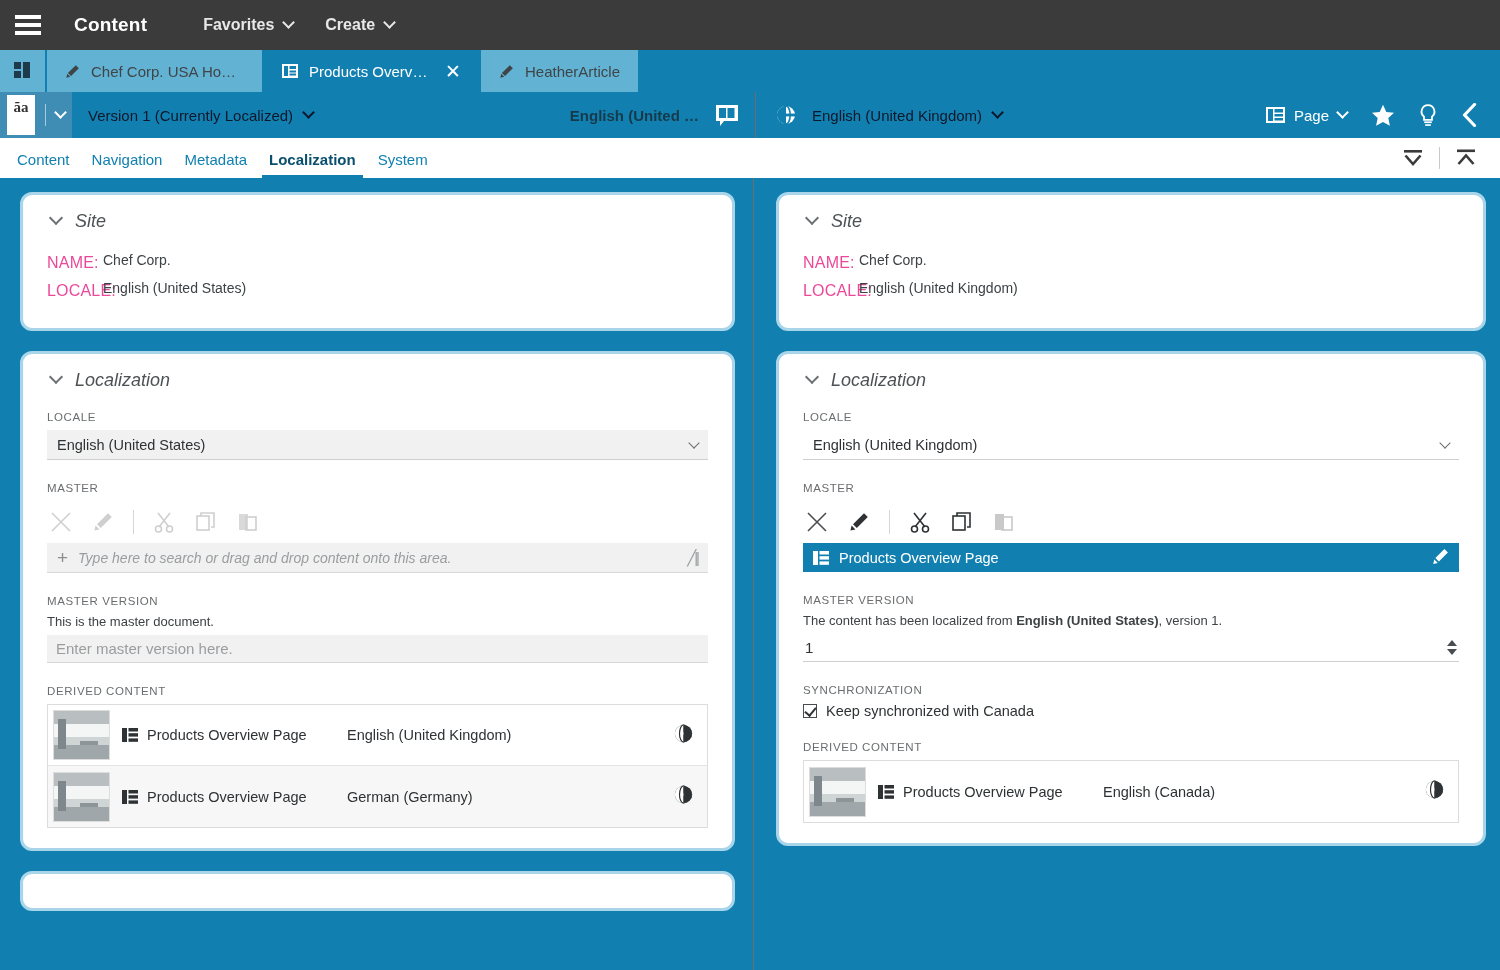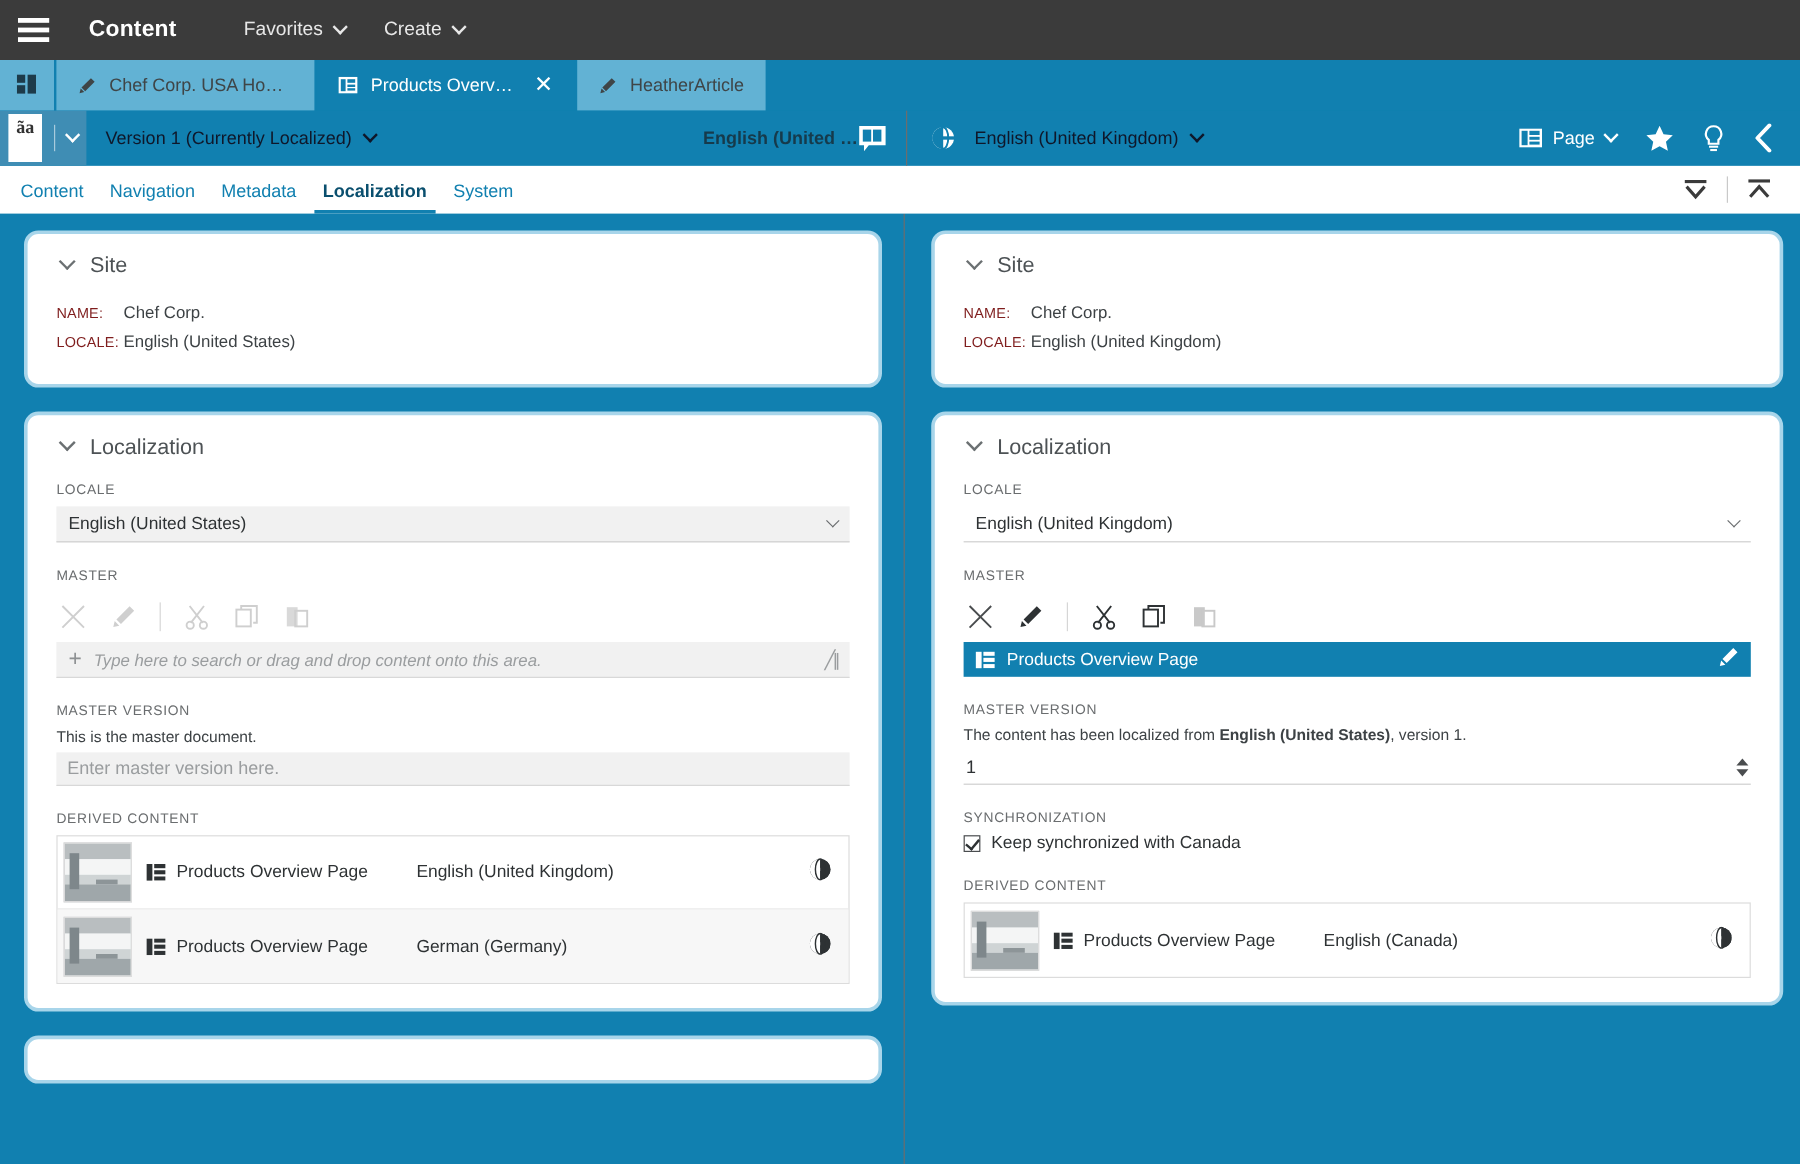--- a/index.html
+++ b/index.html
@@ -22,21 +22,21 @@
     align-items: center; justify-content: center; gap: 4px;
     cursor: pointer;
   }
   .hamburger i { display:block; width: 26px; height: 4px; background: #fff; }
   .app-title {
     color: #fff; font-size: 19px; font-weight: bold;
     margin-left: 18px; margin-right: 40px; letter-spacing: .2px;
   }
   .menu-item {
     color: #e8e8e8; font-size: 16px; padding: 0 16px;
-    display: flex; align-items: center; gap: 10px; cursor: pointer; height: 50px;
+    display: flex; align-items: center; gap: 10px; cursor: pointer; height: 50px; font-weight: bold;
   }
   .chev {
     display:inline-block; width:9px; height:9px;
     border-right:2px solid currentColor; border-bottom:2px solid currentColor;
     transform: rotate(45deg); position: relative; top:-3px;
   }
 
   
   .tabstrip {
     height: 42px; background: #1180b0;
@@ -76,21 +76,21 @@
     font-size: 15px; font-weight:600; line-height:24px; text-align:center;
     font-family:"Liberation Serif", serif;
   }
   .vdiv { width:1px; height:22px; background: rgba(255,255,255,.55); }
   .tb-text {
     color:#0f172a; font-size:15px; display:flex; align-items:center; gap:11px;
     padding: 0 16px; cursor:pointer;
   }
   .tb-locale-dark {
     color:#163a4b; font-weight:bold; font-size:15px;
-    margin-left:auto; 
+    margin-left:auto; padding-right: 16px;
   }
   .comment-ic { width:24px; height:23px; margin-right:16px; cursor:pointer; }
   .globe-ic { width: 20px; height:20px; margin-left:20px; }
   .tb-right-tools { margin-left:auto; display:flex; align-items:center; gap:0; padding-right:10px; }
   .tb-btn { padding: 0 12px; display:flex; align-items:center; gap:9px; color:#fff; cursor:pointer; font-size:15px; }
 
   
   .navbar {
     height: 40px; background: #fff;
     display:flex; align-items:stretch; position:relative; z-index:7;
@@ -115,29 +115,29 @@
   .pane.right { flex:1; border-left:1px solid #6d6d6d; padding-left: 22px; padding-right: 14px; }
 
   .card {
     background:#fff; border: 3px solid #a8d5ea; border-radius: 12px;
     margin-bottom: 20px; padding: 16px 24px 20px 24px;
   }
   .card-stub { height: 40px; padding-bottom:0; margin-bottom:0; }
 
   .card-head {
     display:flex; align-items:center; gap:14px;
-    font-size: 18px; color:#4d5255; margin-bottom: 20px; cursor:pointer;
+    font-size: 18px; color:#4d5255; margin-bottom: 20px; cursor:pointer;font-style:italic;
   }
   .chev-dn {
     width:10px; height:10px; border-right:2px solid #6b7072; border-bottom:2px solid #6b7072;
     transform: rotate(45deg); position:relative; top:-4px; margin-left:4px;
   }
 
   .kv { font-size: 14px; color:#3d4245; display:flex; margin-bottom: 8px; }
-  .kv .k { font-size: 12px; color:#7f1d1d; width: 56px; padding-top:2px; letter-spacing:.2px;}
+  .kv .k { font-size: 16px; color:#ec4899; width: 56px; padding-top:2px; letter-spacing:.2px;}
   .kv .v { font-size: 14px; }
 
   .fieldlabel {
     font-size: 11.5px; color: #6a6d6f; letter-spacing: .6px;
     margin-bottom: 7px; margin-top: 22px;
   }
   .fieldlabel.first { margin-top: 0; }
 
   .select-box {
     background:#f1f1f1; border-bottom:1px solid #cfcfcf;

